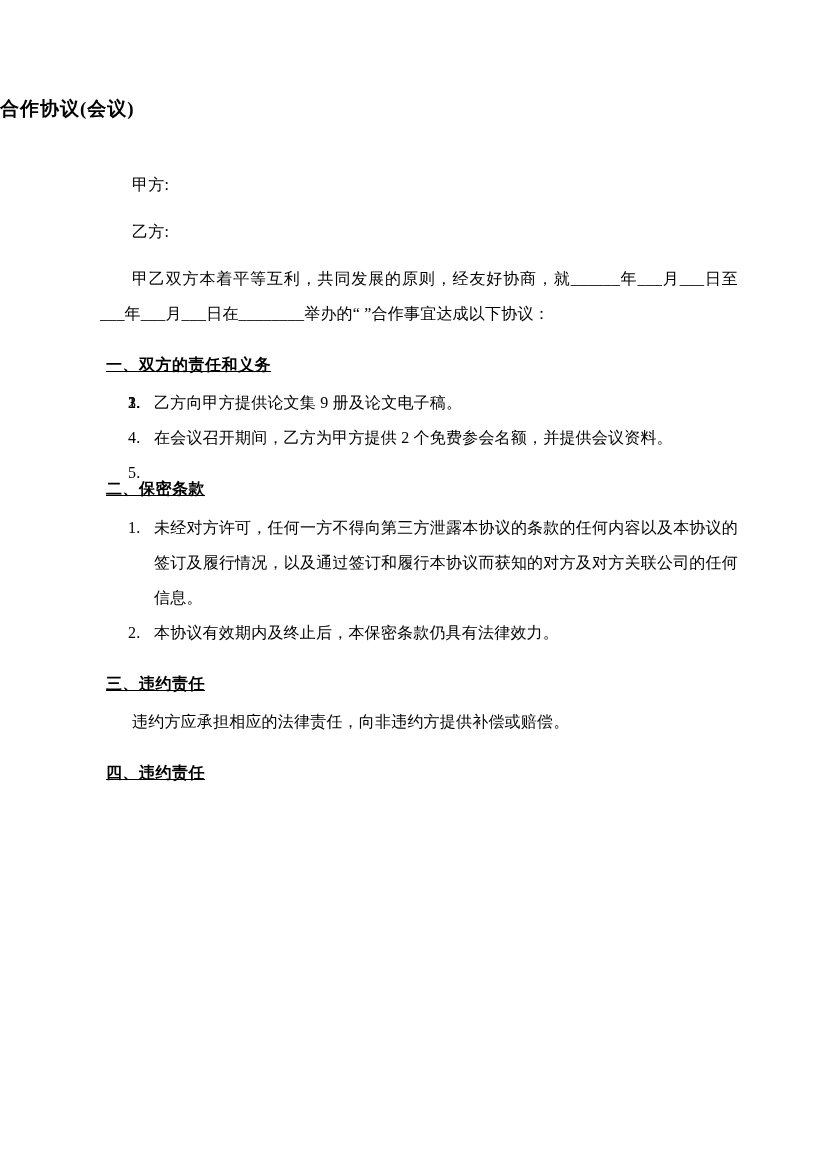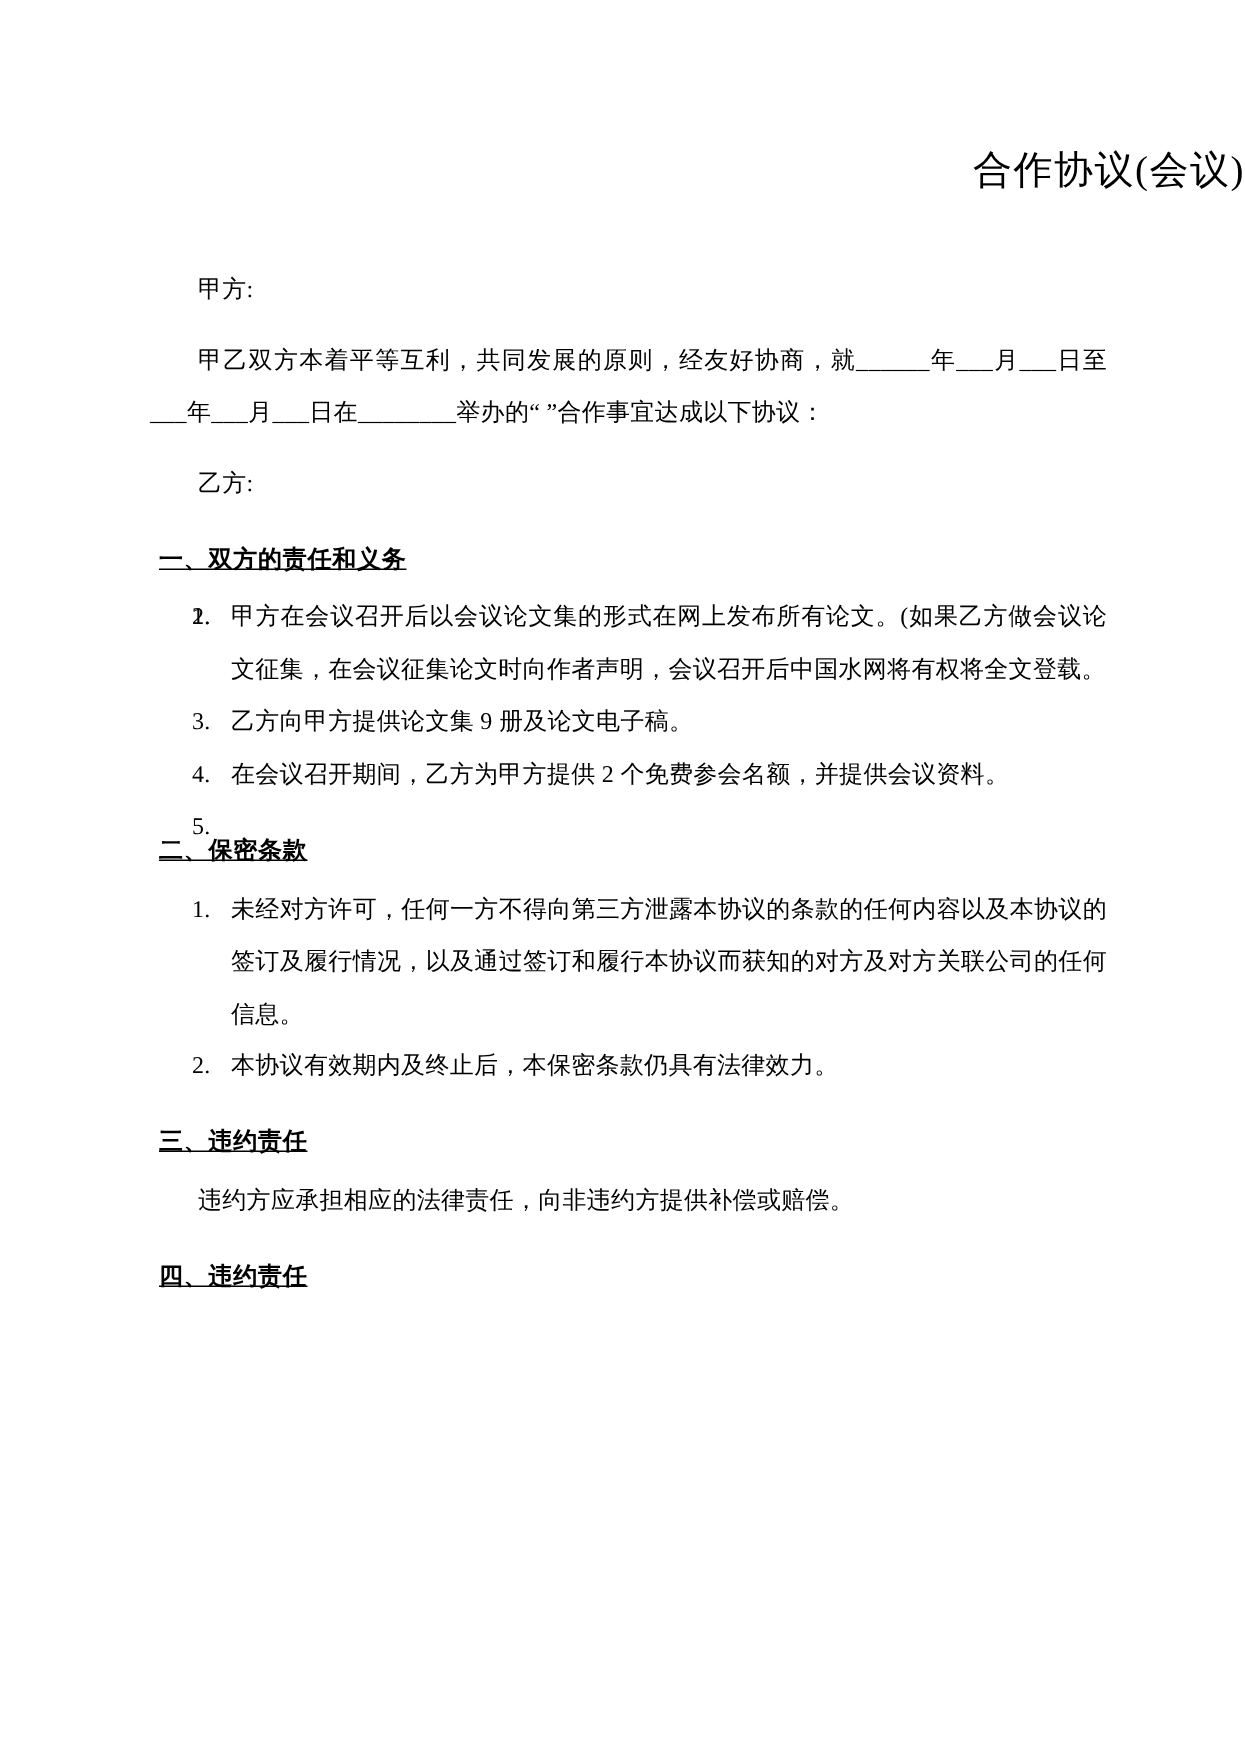--- a/index.html
+++ b/index.html
@@ -17,23 +17,23 @@
   }
   .page {
     position: relative;
     width: 830px;
     height: 1174px;
     box-sizing: border-box;
     padding: 0;
     background: #ffffff;
   }
   .doc-title {
-    text-align: right;
-    font-size: 26px;
-    font-weight: normal;
+    text-align: left;
+    font-size: 19px;
+    font-weight: bold;
     letter-spacing: 1px;
     margin: 96px 0 0 0;
     font-family: "Liberation Serif", "DejaVu Serif", serif;
   }
   .body-wrap {
     margin: 0 auto;
     padding: 0 92px 0 100px;
     box-sizing: border-box;
   }
   .para {
@@ -113,28 +113,28 @@
 
 <div class="page">
 
 
   <h1 class="doc-title">合作协议(会议)</h1>
 
   <div class="body-wrap">
 
     <p class="para para-first">甲方:</p>
 
+    <p class="para para-gap">乙方:</p>
+
     <p class="para para-block">甲乙双方本着平等互利，共同发展的原则，经友好协商，就______年___月___日至___年___月___日在________举办的“      ”合作事宜达成以下协议：</p>
-
-    <p class="para para-gap">乙方:</p>
 
     <h2 class="section-head">一、双方的责任和义务</h2>
     <ol class="items">
       <li><span class="num">1.</span></li>
-      <li><span class="num">2.</span><span>甲方在会议召开后以会议论文集的形式在网上发布所有论文。(如果乙方做会议论文征集，在会议征集论文时向作者声明，会议召开后中国水网将有权将全文登载。</span></li>
+      <li><span class="num">2.</span></li>
       <li><span class="num">3.</span><span>乙方向甲方提供论文集 9 册及论文电子稿。</span></li>
       <li><span class="num">4.</span><span>在会议召开期间，乙方为甲方提供 2 个免费参会名额，并提供会议资料。</span></li>
       <li><span class="num">5.</span></li>
     </ol>
 
     <h2 class="section-head">二、保密条款</h2>
     <ol class="items">
       <li><span class="num">1.</span><span>未经对方许可，任何一方不得向第三方泄露本协议的条款的任何内容以及本协议的签订及履行情况，以及通过签订和履行本协议而获知的对方及对方关联公司的任何信息。</span></li>
       <li><span class="num">2.</span><span>本协议有效期内及终止后，本保密条款仍具有法律效力。</span></li>
     </ol>

